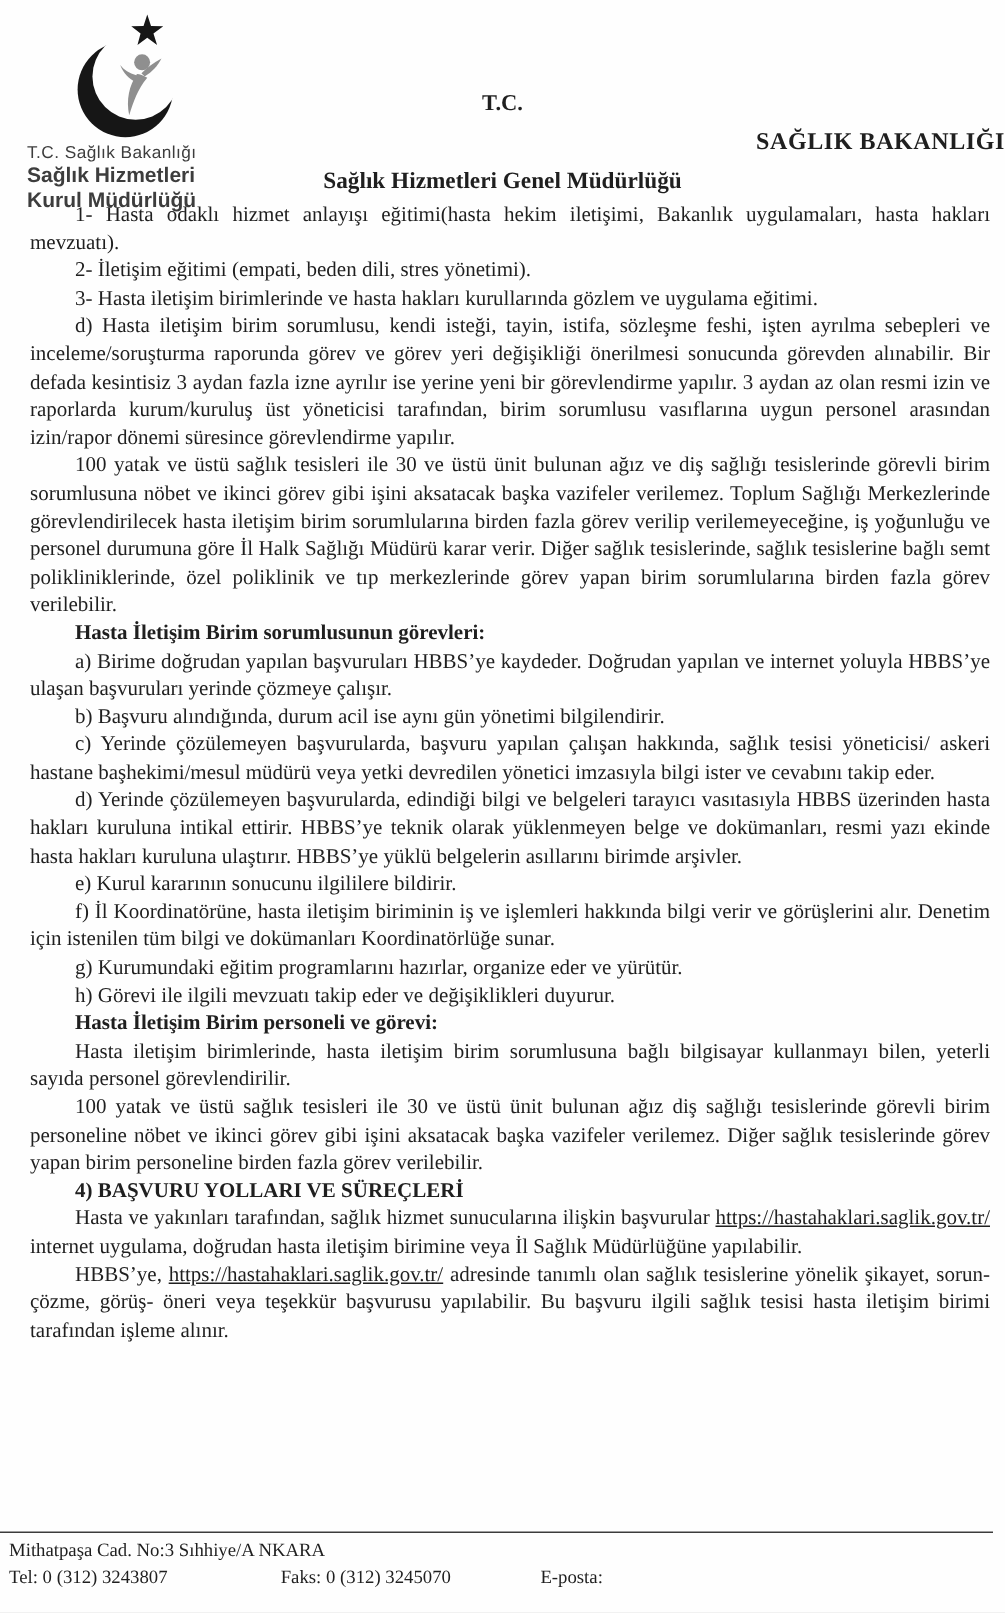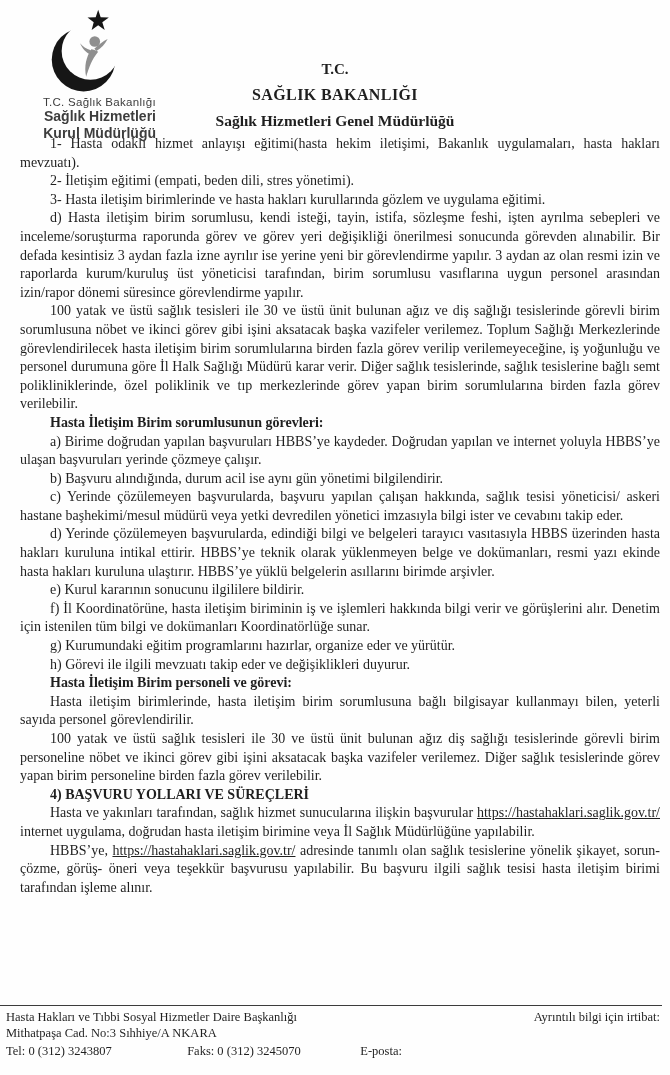--- a/index.html
+++ b/index.html
@@ -13,21 +13,21 @@
     font-family: "Liberation Serif", "DejaVu Serif", serif;
     overflow: hidden;
     box-sizing: border-box;
   }
   
   .letterhead { position: relative; height: 126px; }
   .logo-block {
     position: absolute;
     left: 18px; top: 4px;
     width: 138px;
-    text-align: right;
+    text-align: left;
   }
   .logo-svg { display: block; margin: 0 auto; }
   .logo-caption-main {
     font-family: "Liberation Sans", sans-serif;
     font-size: 11.5px;
     color: #3d3d3d;
     letter-spacing: 0.3px;
     margin-top: -2px;
     white-space: nowrap;
   }
@@ -37,21 +37,21 @@
     font-weight: bold;
     color: #3d3d3d;
     line-height: 1.2;
   }
   .title-block {
     text-align: center;
     padding-top: 20px;
     font-weight: bold;
   }
   .title-tc { font-size: 15px; margin-bottom: 8px; margin-top: 41px; }
-  .title-ministry { font-size: 16px; letter-spacing: 0.4px; margin-bottom: 8px; }
+  .title-ministry { font-size: 16px; letter-spacing: 0.4px; margin-bottom: 8px; text-align: right; }
   .title-directorate { font-size: 15.5px; }
   
   .doc-body {
     padding: 9px 10px 0 20px;
     font-size: 14px;
     line-height: 18.6px;
     text-align: justify;
   }
   .doc-body p { margin: 0; }
   .para { text-indent: 30px; }
@@ -123,24 +123,20 @@
     <p class="para">h) Görevi ile ilgili mevzuatı takip eder ve değişiklikleri duyurur.</p>
     <p class="bhead">Hasta İletişim Birim personeli ve görevi:</p>
     <p class="para">Hasta iletişim birimlerinde, hasta iletişim birim sorumlusuna bağlı bilgisayar kullanmayı bilen, yeterli sayıda personel görevlendirilir.</p>
     <p class="para">100 yatak ve üstü sağlık tesisleri ile 30 ve üstü ünit bulunan ağız diş sağlığı tesislerinde görevli birim personeline nöbet ve ikinci görev gibi işini aksatacak başka vazifeler verilemez. Diğer sağlık tesislerinde görev yapan birim personeline birden fazla görev verilebilir.</p>
     <p class="bhead">4) BAŞVURU YOLLARI VE SÜREÇLERİ</p>
     <p class="para"><span>Hasta ve yakınları tarafından, sağlık hizmet sunucularına ilişkin başvurular </span><a class="url">https://hastahaklari.saglik.gov.tr/</a><span> internet uygulama, doğrudan hasta iletişim birimine veya İl Sağlık Müdürlüğüne yapılabilir.</span></p>
     <p class="para"><span>HBBS’ye, </span><a class="url">https://hastahaklari.saglik.gov.tr/</a><span> adresinde tanımlı olan sağlık tesislerine yönelik şikayet, sorun-çözme, görüş- öneri veya teşekkür başvurusu yapılabilir. Bu başvuru ilgili sağlık tesisi hasta iletişim birimi tarafından işleme alınır.</span></p>
   </main>
 
   <footer class="doc-footer">
-    <div class="foot-row1">
-      <span>Hasta Hakları ve Tıbbi Sosyal Hizmetler Daire Başkanlığı</span>
-      <span>Ayrıntılı bilgi için irtibat:</span>
-    </div>
     <div>Mithatpaşa Cad. No:3 Sıhhiye/A NKARA</div>
     <div class="foot-row3">
       <span class="foot-tel">Tel: 0 (312) 3243807</span>
       <span class="foot-fax">Faks: 0 (312) 3245070</span>
       <span class="foot-email">E-posta:</span>
     </div>
   </footer>
 
 </div>
 

